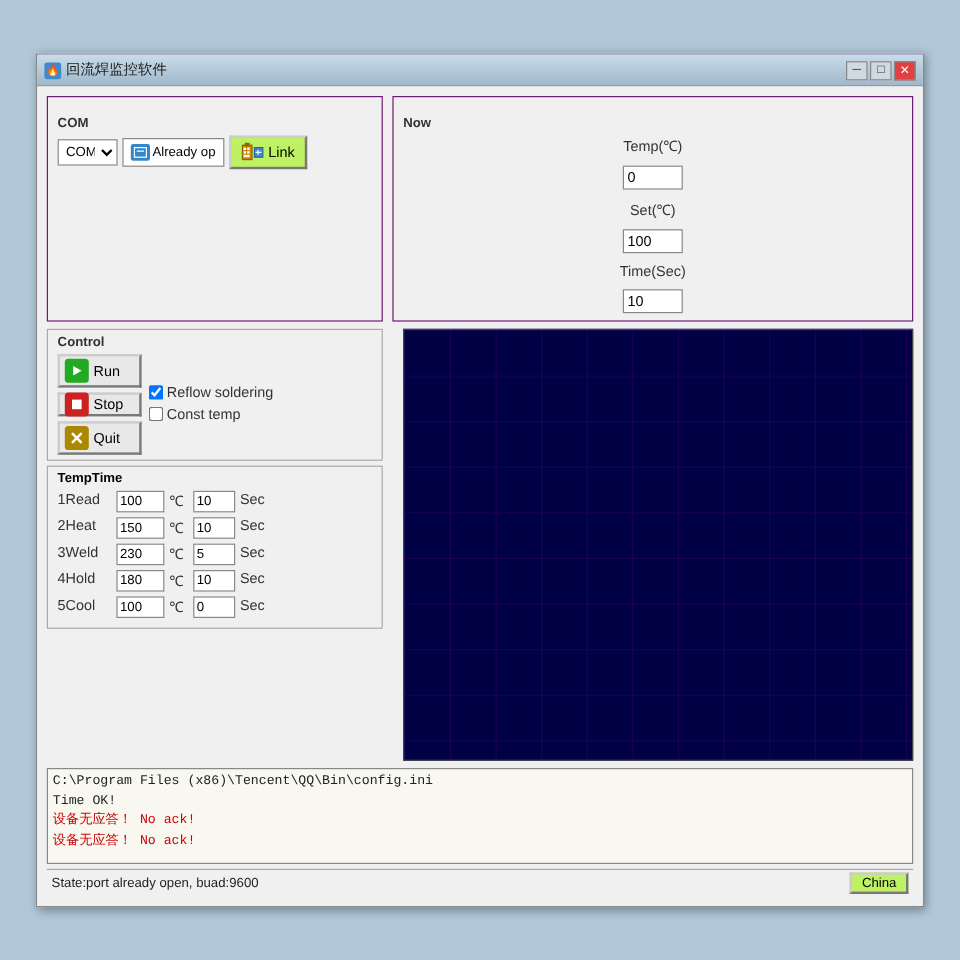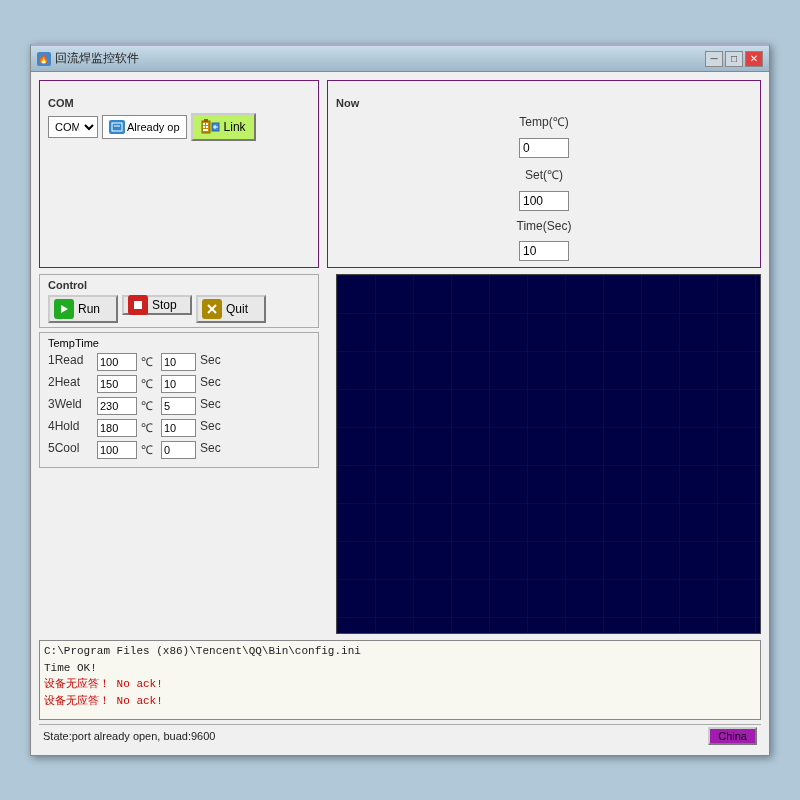--- a/index.html
+++ b/index.html
@@ -251,21 +251,21 @@
     .checkbox-label input[type=checkbox] {
       width: 12px;
       height: 12px;
     }
     .temptime-panel {
       border: 1px solid #aaa;
       padding: 4px 8px;
     }
     .temptime-label {
       font-size: 11px;
-      font-weight: normal;
+      font-weight: bold;
       margin-bottom: 4px;
     }
     .tt-row {
       display: flex;
       align-items: flex-start;
       margin-bottom: 4px;
       gap: 4px;
     }
     .tt-name {
       width: 45px;
@@ -334,21 +334,21 @@
       justify-content: space-between;
       align-items: center;
       padding: 2px 4px;
       margin-top: 4px;
     }
     .status-text {
       font-size: 11px;
       color: #222;
     }
     .china-btn {
-      background: #a21caf;
+      background: #bef264;
       border: 2px outset #ccc;
       padding: 1px 8px;
       font-size: 11px;
       cursor: pointer;
     }
   </style>
 </head>
 <body>
 
 <div class="window">
@@ -419,21 +419,21 @@
       </div>
     </div>
 
     <div class="middle-section">
 
       <div class="left-panel">
 
         <div class="panel control-panel">
           <div class="panel-label">Control</div>
           <div class="control-row">
-            <div style="display:flex;flex-direction:row;gap:4px;">
+            <div style="display:flex;flex-direction:column;gap:4px;">
               <button class="run-btn">
                 <div class="run-icon">
                   <svg width="12" height="12" viewBox="0 0 12 12">
                       <polygon points="3,2 10,6 3,10" fill="white"></polygon>
                     </svg>
                 </div>
                 <span>Run</span>
               </button>
               <button class="stop-btn">
                 <div class="stop-icon">
@@ -445,20 +445,30 @@
               </button>
               <button class="quit-btn">
                 <div class="quit-icon">
                   <svg width="12" height="12" viewBox="0 0 12 12">
                       <line x1="2" y1="2" x2="10" y2="10" stroke="white" stroke-width="2"></line>
                       <line x1="10" y1="2" x2="2" y2="10" stroke="white" stroke-width="2"></line>
                     </svg>
                 </div>
                 <span>Quit</span>
               </button>
+            </div>
+            <div class="mode-col">
+              <label class="checkbox-label">
+                <input type="checkbox" checked="" style="">
+                <span>Reflow soldering</span>
+              </label>
+              <label class="checkbox-label">
+                <input type="checkbox" style="">
+                <span>Const temp</span>
+              </label>
             </div>
           </div>
         </div>
 
         <div class="panel temptime-panel">
           <div class="temptime-label">TempTime</div>
 
           <div class="tt-row">
             <span class="tt-name">1Read</span>
             <input class="tt-input" type="text" value="100" style="">

